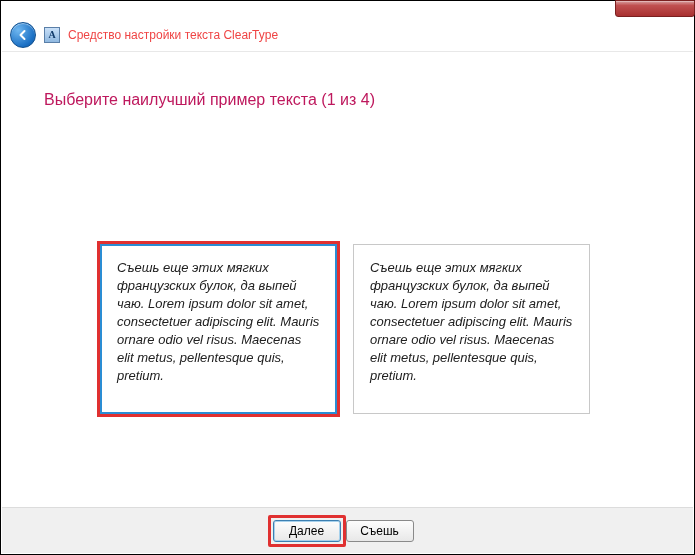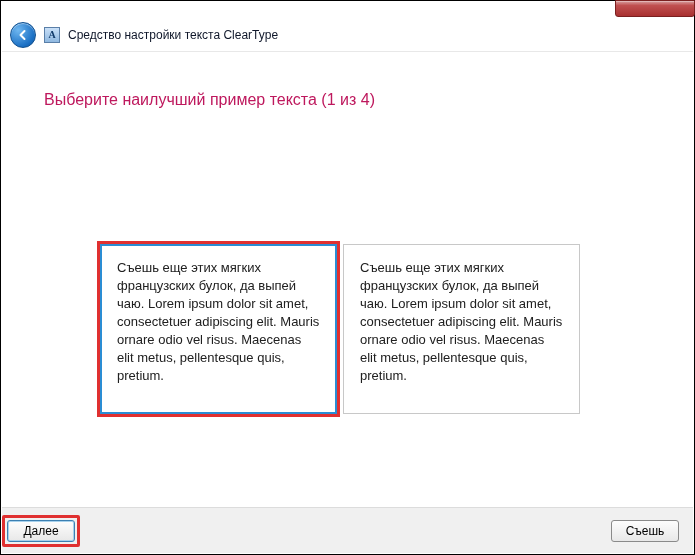--- a/index.html
+++ b/index.html
@@ -53,39 +53,40 @@
     width: 16px; height: 16px;
     display: flex; align-items: center; justify-content: center;
     background: linear-gradient(#c9e0f8,#8fb8e0);
     border: 1px solid #5a7fa8;
     font-size: 10px; font-weight: bold;
     color: #103a6a;
     font-family: "Times New Roman", serif;
   }
   .header-title {
     font-size: 12px;
-    color: #0f172a;
+    color: #ef4444;
   }
   .content {
     position: absolute;
     left: 1px; right: 1px;
     top: 52px; bottom: 47px;
     background: #fff;
   }
   .heading {
     position: absolute;
     left: 42px; top: 38px;
     font-size: 16px;
     color: #be185d;
   }
   .samples {
     position: absolute;
     left: 95px; top: 188px;
     display: flex;
-    gap: 0;
+    gap: 10px;
+    font-style: italic;
   }
   .sample-wrap {
     padding: 3px;
   }
   .sample-wrap.highlighted {
     border: 3px solid #e03030;
     padding: 0;
   }
   .sample {
     width: 237px;
@@ -102,21 +103,21 @@
     border: 2px solid #2a8dd4;
     padding: 13px 15px;
   }
   .footer {
     position: absolute;
     left: 1px; right: 1px; bottom: 1px;
     height: 46px;
     background: #f0f0f0;
     border-top: 1px solid #dcdcdc;
     display: flex;
-    justify-content: space-between;
+    justify-content: center;
     align-items: center;
     padding-right: 14px;
   }
   .btn {
     min-width: 68px;
     height: 22px;
     padding: 0 12px;
     font-size: 12px;
     font-family: "Segoe UI", sans-serif;
     background: linear-gradient(#fdfdfd, #e8e8e8);

